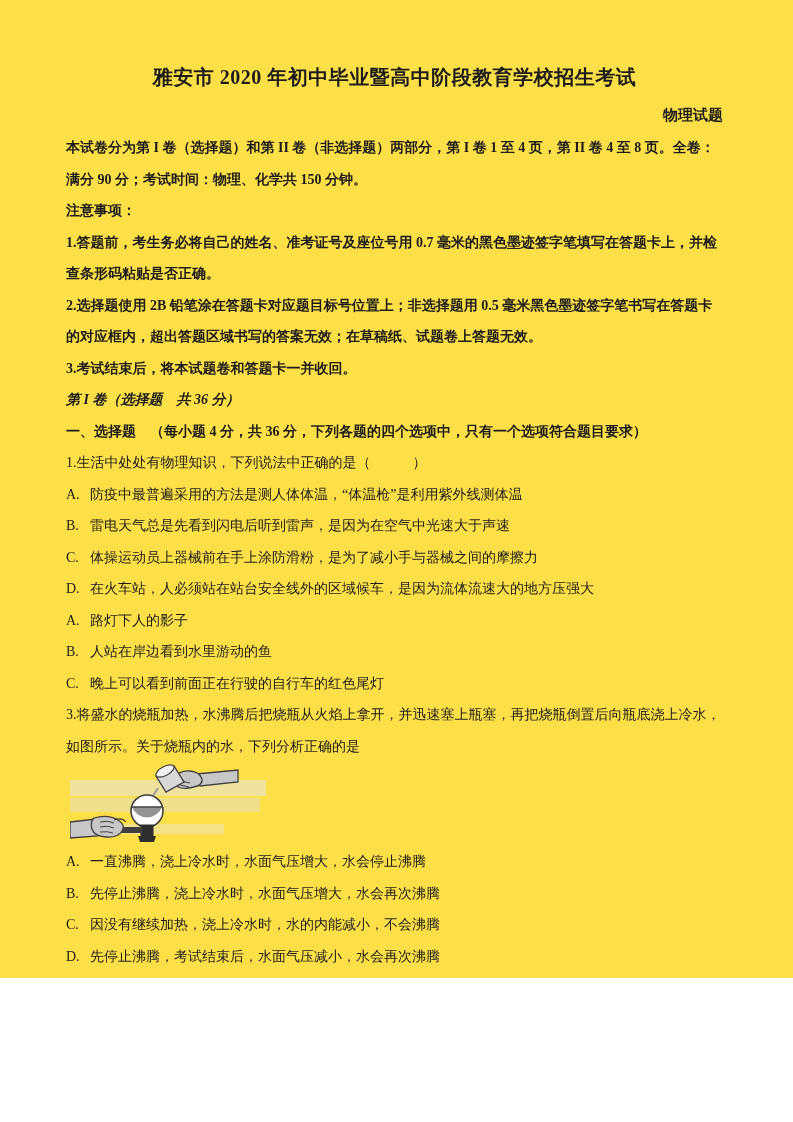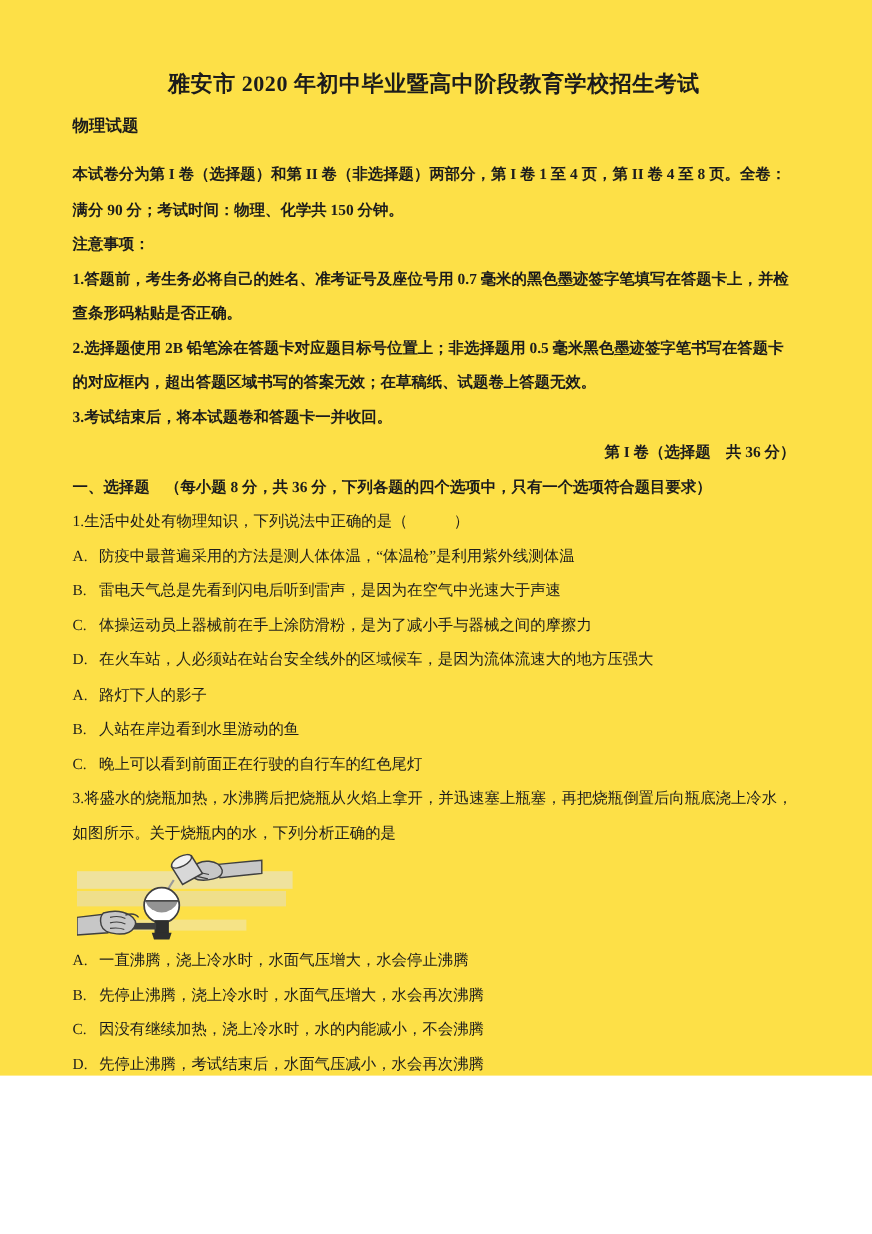--- a/index.html
+++ b/index.html
@@ -17,34 +17,34 @@
   .title{
     margin:0 0 14px 0;
     font-size:20px;
     font-weight:bold;
     text-align:center;
     line-height:26px;
     letter-spacing:0.5px;
     white-space:nowrap;
   }
   .subtitle{
-    margin:0 0 18px 0;
+    margin:0 0 6px 0;
     font-size:15px;
     font-weight:bold;
-    text-align:left;
+    text-align:right;
     line-height:22px;
     white-space:nowrap;
   }
   .line{
     margin:0;
     line-height:31.5px;
     white-space:nowrap;
   }
   .b{font-weight:bold;}
-  .center{text-align:right;}
+  .center{text-align:left;font-style:italic;}
   .opt-label{display:inline-block;min-width:24px;}
   .figure-wrap{
     margin:2px 0 2px 4px;
     height:80px;
     width:200px;
   }
 </style>
 </head>
 <body>
 
@@ -57,21 +57,21 @@
   <p class="line b">满分 90 分；考试时间：物理、化学共 150 分钟。</p>
 
   <p class="line b">注意事项：</p>
   <p class="line b">1.答题前，考生务必将自己的姓名、准考证号及座位号用 0.7 毫米的黑色墨迹签字笔填写在答题卡上，并检</p>
   <p class="line b">查条形码粘贴是否正确。</p>
   <p class="line b">2.选择题使用 2B 铅笔涂在答题卡对应题目标号位置上；非选择题用 0.5 毫米黑色墨迹签字笔书写在答题卡</p>
   <p class="line b">的对应框内，超出答题区域书写的答案无效；在草稿纸、试题卷上答题无效。</p>
   <p class="line b">3.考试结束后，将本试题卷和答题卡一并收回。</p>
 
   <p class="line b center">第 I 卷（选择题　共 36 分）</p>
-  <p class="line b">一、选择题　（每小题 8 分，共 36 分，下列各题的四个选项中，只有一个选项符合题目要求）</p>
+  <p class="line b">一、选择题　（每小题 4 分，共 36 分，下列各题的四个选项中，只有一个选项符合题目要求）</p>
 
   <p class="line">1.生活中处处有物理知识，下列说法中正确的是（　　　）</p>
   <p class="line"><span class="opt-label">A.</span><span>防疫中最普遍采用的方法是测人体体温，“体温枪”是利用紫外线测体温</span></p>
   <p class="line"><span class="opt-label">B.</span><span>雷电天气总是先看到闪电后听到雷声，是因为在空气中光速大于声速</span></p>
   <p class="line"><span class="opt-label">C.</span><span>体操运动员上器械前在手上涂防滑粉，是为了减小手与器械之间的摩擦力</span></p>
   <p class="line"><span class="opt-label">D.</span><span>在火车站，人必须站在站台安全线外的区域候车，是因为流体流速大的地方压强大</span></p>
 
   <p class="line"><span class="opt-label">A.</span><span>路灯下人的影子</span></p>
   <p class="line"><span class="opt-label">B.</span><span>人站在岸边看到水里游动的鱼</span></p>
   <p class="line"><span class="opt-label">C.</span><span>晚上可以看到前面正在行驶的自行车的红色尾灯</span></p>

